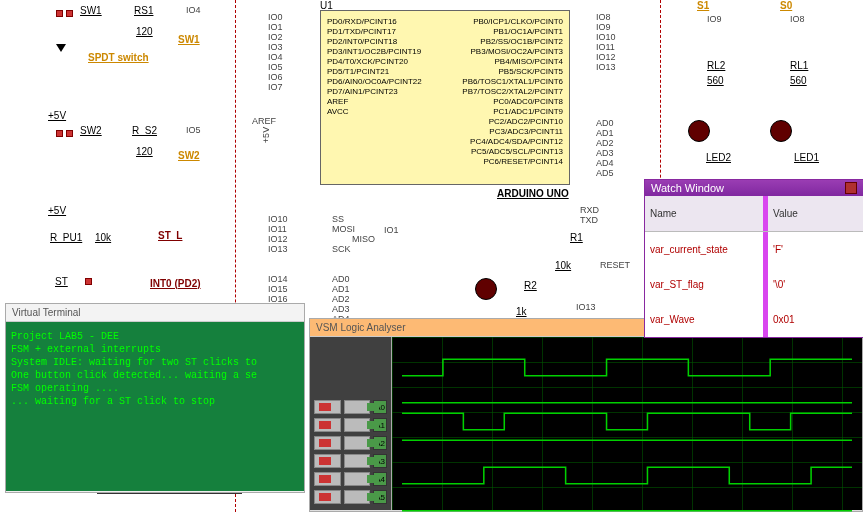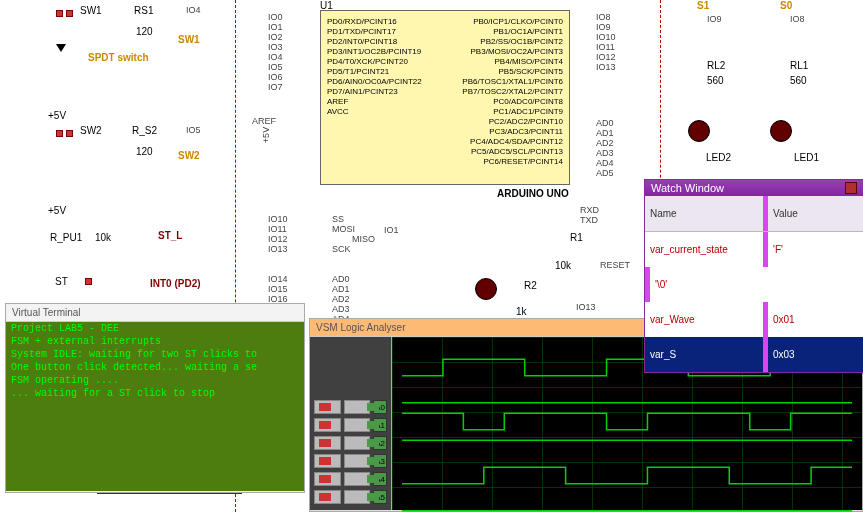--- a/index.html
+++ b/index.html
@@ -8,21 +8,21 @@
     height: 512px;
     background: #fff;
     font-family: Arial, sans-serif;
     font-size: 10px;
     position: relative;
     overflow: hidden;
   }
 
   
   .schematic { position: absolute; inset: 0; }
-  .s-label { position: absolute; color: #000; font-size: 10px; }
+  .s-label { position: absolute; color: #000; font-size: 10px; text-decoration: underline; }
   .s-label.orange { color: #cc8800; font-weight: bold; }
   .s-label.red { color: #800000; font-weight: bold; }
   .s-io { position: absolute; color: #444; font-size: 9px; }
   .chip {
     position: absolute;
     left: 320px; top: 10px;
     width: 250px; height: 175px;
     background: #fff7b0;
     border: 1px solid #666;
     font-size: 8px;
@@ -82,23 +82,23 @@
     width:300px; height:190px;
     background:#eee; border:1px solid #aaa;
     z-index:30;
   }
   .vtwrap .titlebar{
     background:#f3f3f3; color:#555;
     font-size:10px; padding:3px 6px;
     border-bottom:1px solid #ccc;
   }
   .vt {
-    background:#4d7c0f; color:#00ff00;
+    background:#15803d; color:#00ff00;
     font-family:"Courier New",monospace; font-size:10px;
-    line-height:13px; padding:0 5px;
+    line-height:13px; padding:8px 5px;
     height:calc(100% - 19px);
     white-space:pre; overflow:hidden;
   }
 
   
   .la {
     position:absolute;
     left:309px; top:318px;
     width:554px; height:194px;
     border:1px solid #aaa;
@@ -317,29 +317,26 @@
   <div class="hdr">
     <div class="col-n">Name</div>
     <div class="col-v">Value</div>
   </div>
   <div id="watch-rows">
       <div class="row">
         <div class="col-n">var_current_state</div>
         <div class="col-v">'F'</div>
       </div>
       <div class="row">
+        <div class="col-n">var_ST_flag</div>
         <div class="col-v">'\0'</div>
       </div>
       <div class="row">
         <div class="col-n">var_Wave</div>
         <div class="col-v">0x01</div>
-      </div>
-      <div class="row sel">
-        <div class="col-n">var_S</div>
-        <div class="col-v">0x03</div>
       </div>
     </div>
 </div>
 
 <div class="vtwrap">
   <div class="titlebar">Virtual Terminal</div>
   <div class="vt" id="vt-body">Project LAB5 - DEE
 FSM + external interrupts
 System IDLE: waiting for two ST clicks to
 One button click detected... waiting a se

